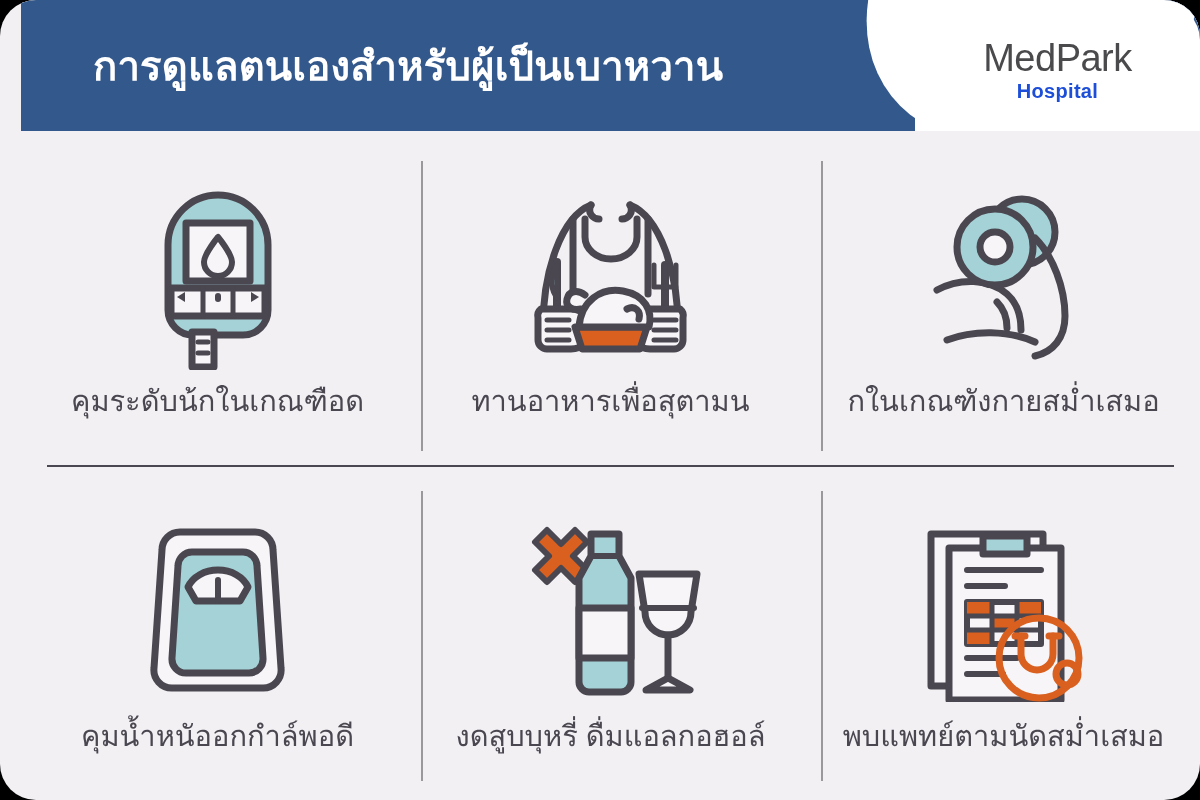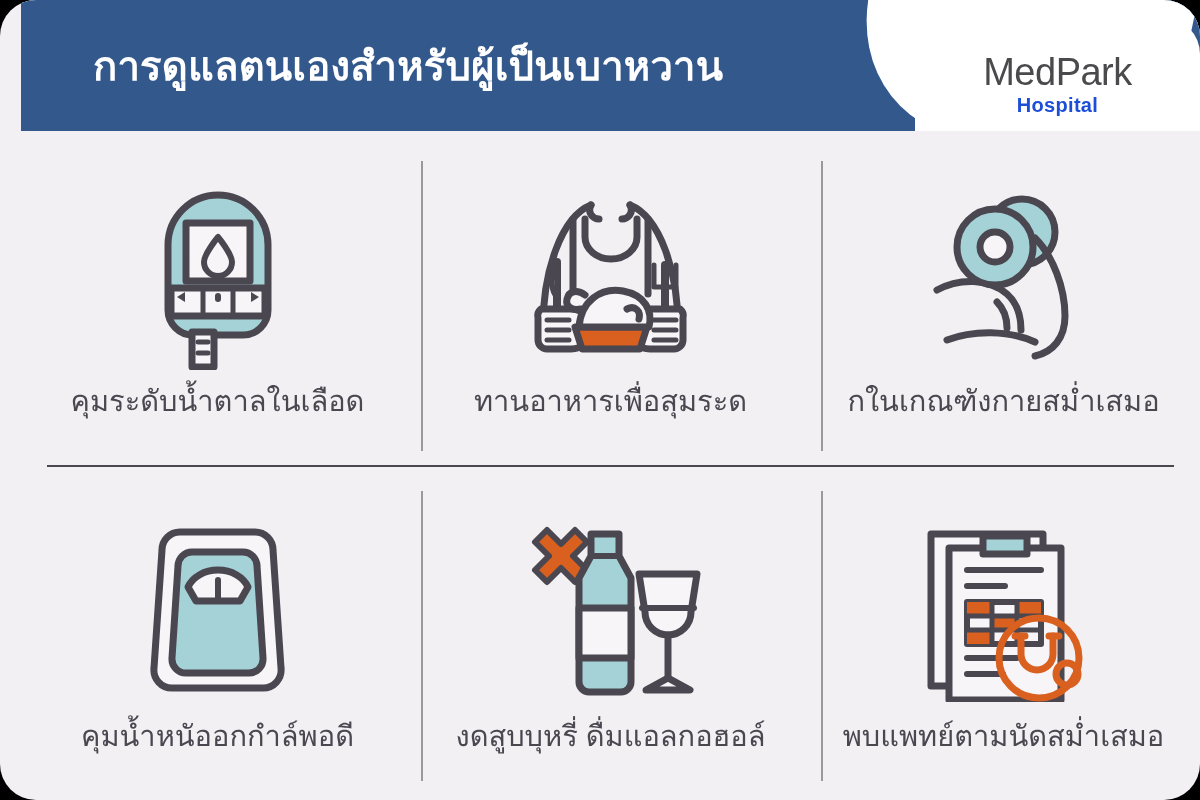--- a/index.html
+++ b/index.html
@@ -45,21 +45,21 @@
     width: 330px;
     height: 150px;
     background: #ffffff;
     border-bottom-left-radius: 150px 150px;
     border-top-left-radius: 0;
     transform: skewX(-12deg);
     transform-origin: top right;
   }
   .header-white-panel {
     position: absolute;
-    top: 18px;
+    top: 4px;
     right: 0;
     width: 285px;
     height: 131px;
     background: #ffffff;
     border-top-right-radius: 36px;
     display: flex;
     flex-direction: column;
     align-items: center;
     justify-content: center;
     z-index: 3;
@@ -183,21 +183,21 @@
             <rect x="43" y="38" width="64" height="58" fill="#f7f5f8"></rect>
             <rect x="28" y="103" width="94" height="28" fill="#f7f5f8"></rect>
             <path d="M60 103v28M90 103v28" stroke-width="5"></path>
           </g>
           <path d="M75 52c0 0-14 17-14 25a14 14 0 0 0 28 0c0-8-14-25-14-25z" fill="none" stroke="#4a4750" stroke-width="6" stroke-linejoin="round"></path>
           <path d="M42 117l-8-5 8-5z" fill="#4a4750"></path>
           <path d="M108 117l8-5-8-5z" fill="#4a4750"></path>
           <rect x="72" y="108" width="6" height="9" rx="3" fill="#4a4750"></rect>
         </svg>
       </div>
-      <div class="cell-label">คุมระดับน้ำตาลในเลือด</div>
+      <div class="cell-label">คุมระดับน้กในเกณฑือด</div>
     </div>
 
     <div class="cell">
       <div class="icon-wrap">
         <svg width="195" height="180" viewBox="0 0 195 180" fill="none">
           <g stroke="#4a4750" stroke-width="7" stroke-linecap="round" stroke-linejoin="round" fill="none">
 
             <path d="M30 140C30 85 48 30 78 18"></path>
             <path d="M165 140C165 85 147 30 117 18"></path>
             <path d="M78 18c-4 8 2 14 8 14"></path>
@@ -219,21 +219,21 @@
             <path d="M141 133h22M141 143h22M141 153h22" stroke-width="5"></path>
 
             <path d="M62 140h72l-7 22H69z" fill="#d9601f"></path>
 
             <path d="M66 140c2-26 22-40 44-36 22 4 30 20 26 36z" fill="#f7f5f8"></path>
             <path d="M72 108c-8-6-16-4-18 4-2 8 6 12 14 10" fill="#f7f5f8"></path>
             <path d="M114 122c8-4 14 2 12 10"></path>
           </g>
         </svg>
       </div>
-      <div class="cell-label">ทานอาหารเพื่อสุมระด</div>
+      <div class="cell-label">ทานอาหารเพื่อสุตามน</div>
     </div>
 
     <div class="cell">
       <div class="icon-wrap">
         <svg width="190" height="175" viewBox="0 0 190 175" fill="none">
           <g stroke="#4a4750" stroke-width="7" stroke-linecap="round" stroke-linejoin="round">
 
             <circle cx="113" cy="42" r="33" fill="#a4d2d6"></circle>
 
             <path d="M126 48c18 18 30 50 30 78 0 22-12 36-30 40" fill="none"></path>

